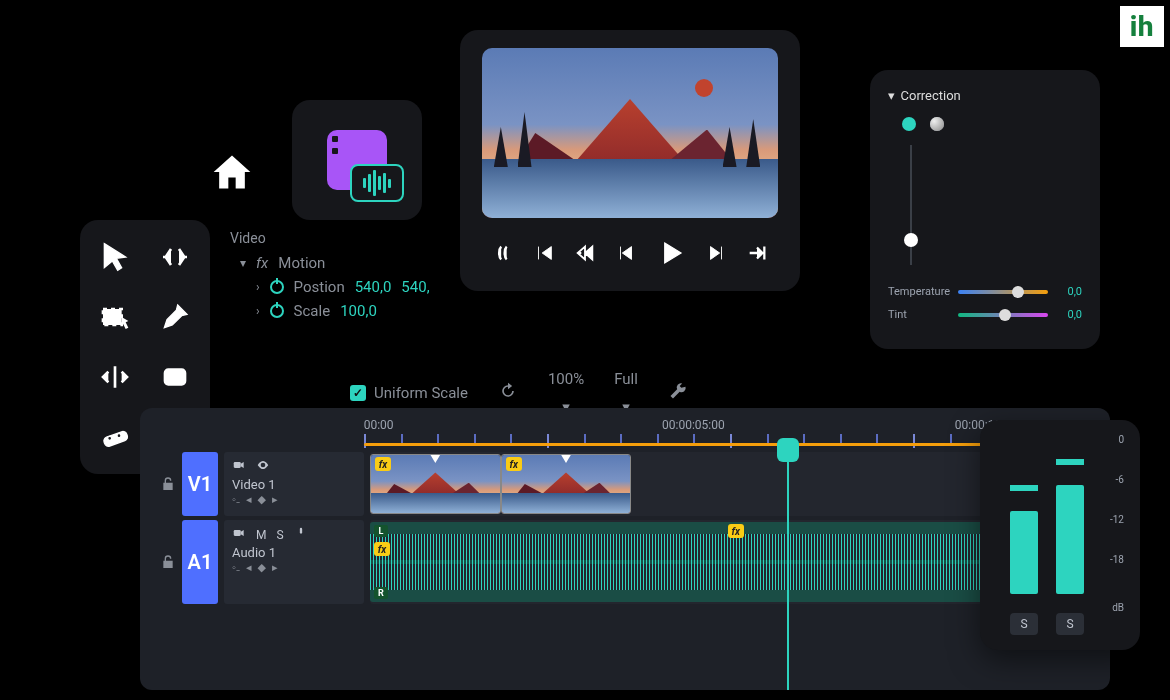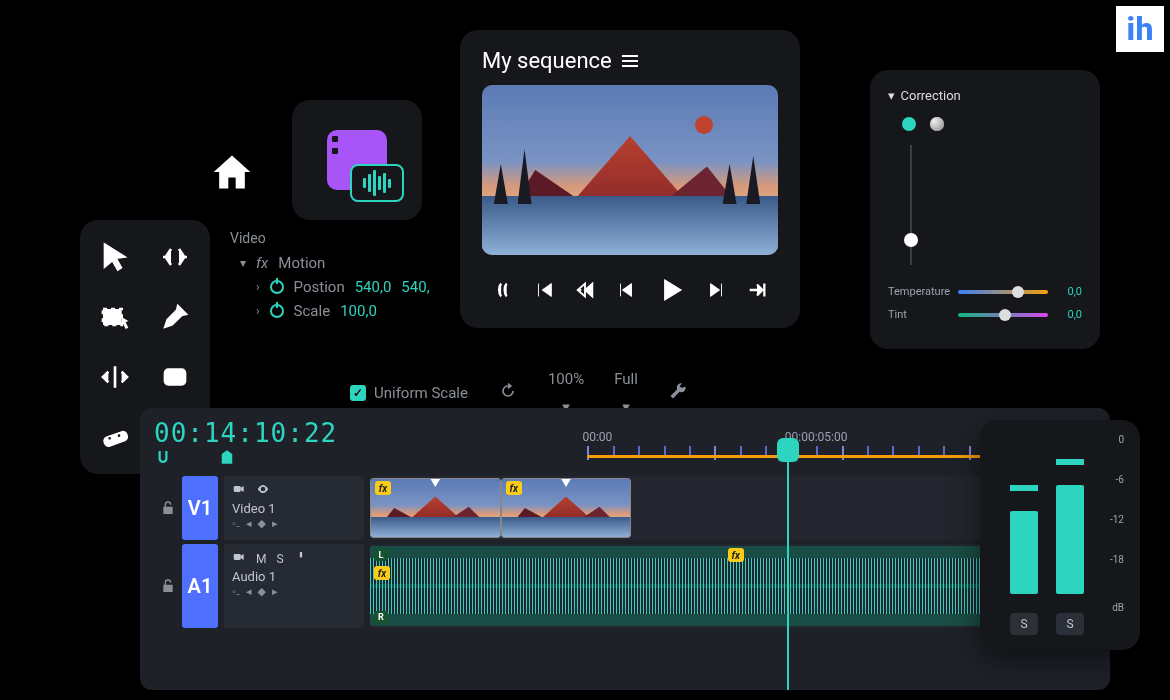--- a/index.html
+++ b/index.html
@@ -1,18 +1,18 @@
 <!DOCTYPE html>
 <html><head>
 <meta charset="utf-8">
 <style>
   * { box-sizing: border-box; margin: 0; padding: 0; font-family: -apple-system, BlinkMacSystemFont, "Segoe UI", Roboto, sans-serif; }
   body { width: 1170px; height: 700px; background: #000; color: #ddd; position: relative; overflow: hidden; }
   .watermark { position: absolute; top: 6px; right: 6px; background: #fff; padding: 4px 10px; display: flex; align-items: center; gap: 4px; font-weight: 700; font-size: 20px; color: #0f1a5a; letter-spacing: 0.5px;}
-  .watermark .glyph { color: #3b82f6; font-size: 32px; font-weight: 800; }
+  .watermark .glyph { color: #15803d; font-size: 28px; font-weight: 800; }
   .card { background: #16171b; border-radius: 18px; position: absolute; box-shadow: 0 10px 30px rgba(0,0,0,.5); }
   
   .home-icon { position: absolute; left: 210px; top: 150px; }
   .home-icon svg { width: 44px; height: 44px; fill: #fff; }
   .media-card { left: 292px; top: 100px; width: 130px; height: 120px; display:flex; align-items:center; justify-content:center; }
   .media-card .film { width: 60px; height: 60px; background:#a855f7; border-radius:10px; position:relative; }
   .media-card .film::before, .media-card .film::after { content:""; position:absolute; left:5px; width:6px; height:6px; background:#16171b; border-radius:1px;}
   .media-card .film::before{top:6px;} .media-card .film::after{top:18px;}
   .media-card .wave { position:absolute; bottom:18px; right:18px; width:54px; height:38px; background:#16171b; border:2px solid #2dd4bf; border-radius:8px; display:flex; align-items:center; justify-content:center; gap:2px;}
   .media-card .wave span{display:inline-block;width:3px;background:#2dd4bf;border-radius:1px;}
@@ -224,28 +224,20 @@
   <span class="sel">
     <span>Full</span>
     <span class="muted">▾</span>
   </span>
   <span><svg viewBox="0 0 24 24">
         <path d="M21 7a5 5 0 01-7 6l-8 8-3-3 8-8a5 5 0 016-7l-3 3 2 2z"></path>
       </svg></span>
 </div>
 
 <div class="card preview">
-  <div class="title">
-    <span>My sequence</span>
-    <span class="menu">
-        <span></span>
-        <span></span>
-        <span></span>
-      </span>
-  </div>
   <div class="scene">
     <div class="scene-art">
       <div class="sky"></div>
         <div class="sun"></div>
       <div class="mtn"></div>
         <div class="mtn2"></div>
         <div class="mtn3"></div>
       <div class="water"></div>
       <div class="tree t1"></div>
         <div class="tree t2"></div>
@@ -304,37 +296,20 @@
     <span class="lbl">Tint</span>
     <span class="bar tint-bar">
         <span class="th" style="left:45%"></span>
       </span>
     <span class="num">0,0</span>
   </div>
 </div>
 
 <div class="timeline">
   <div class="tl-head">
-    <div>
-      <div class="tc">00:14:10:22</div>
-      <div class="tl-icons">
-        <span><svg viewBox="0 0 24 24">
-              <path d="M6 4v10a6 6 0 0012 0V4h-3v10a3 3 0 01-6 0V4z"></path>
-            </svg></span>
-        <span><svg viewBox="0 0 24 24">
-              <path d="M7 4v16M4 7l3-3 3 3M17 4v16M14 17l3 3 3-3" fill="none" stroke-width="2"></path>
-            </svg></span>
-        <span><svg viewBox="0 0 24 24">
-              <path d="M12 3l7 5v13H5V8z"></path>
-            </svg></span>
-        <span><svg viewBox="0 0 24 24">
-              <path d="M12 2l3 3h4v4l3 3-3 3v4h-4l-3 3-3-3H5v-4l-3-3 3-3V5h4z" fill="none" stroke-width="2"></path>
-            </svg></span>
-      </div>
-    </div>
     <div class="ruler" style="flex:1">
       <span class="lbl" style="left:2%">00:00</span>
       <span class="lbl" style="left:45%">00:00:05:00</span>
       <span class="lbl" style="left:85%">00:00:10:00</span>
       <div class="ticks">
           <span></span>
           <span></span>
           <span></span>
           <span></span>
           <span></span>

